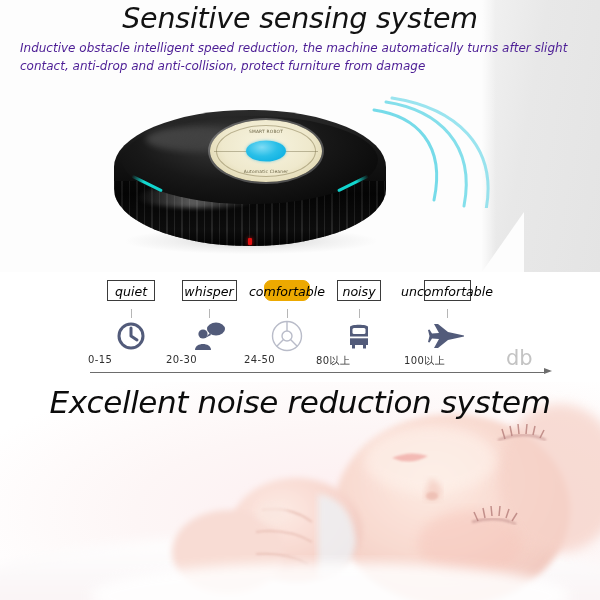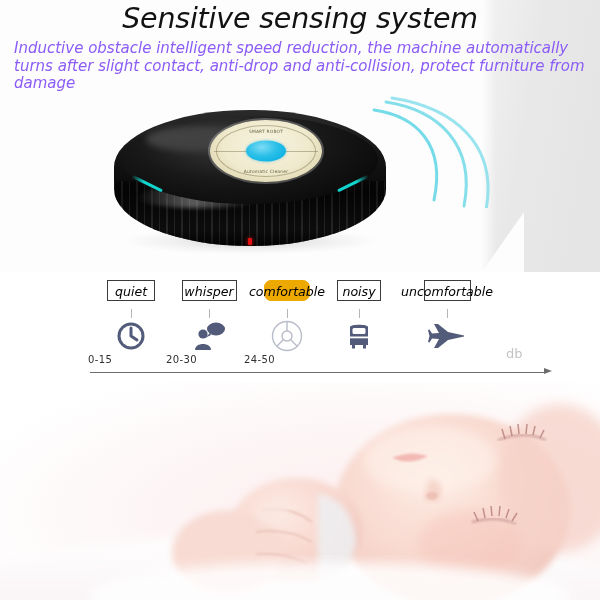--- a/index.html
+++ b/index.html
@@ -58,26 +58,26 @@
     text-align: center;
     font-size: 28.5px;
     font-style: italic;
     font-weight: 400;
     color: #121212;
     letter-spacing: -0.2px;
     font-family: "DejaVu Sans", sans-serif;
   }
   .subtitle-top {
     position: absolute;
-    left: 14px; top: 40px;
+    left: 20px; top: 40px;
     width: 578px;
-    font-size: 15px;
+    font-size: 12px;
     font-style: italic;
     line-height: 17.5px;
-    color: #8b5cf6;
+    color: #4c1d95;
     font-family: "DejaVu Sans", sans-serif;
   }
 
   
   .robot-wrap {
     position: absolute;
     left: 108px; top: 92px;
     width: 290px; height: 172px;
   }
   .robot-shadow {
@@ -282,21 +282,21 @@
     position: absolute;
     left: 544px; top: 96px;
     width: 0; height: 0;
     border-top: 3.5px solid transparent;
     border-bottom: 3.5px solid transparent;
     border-left: 8px solid #6d6d6d;
   }
   .db-unit {
     position: absolute;
     left: 506px; top: 74px;
-    font-size: 13px;
+    font-size: 21px;
     color: #c3c3c3;
     font-family: "DejaVu Sans", sans-serif;
   }
 
   
   .bottom-section {
     position: absolute;
     left: 0; top: 382px;
     width: 600px; height: 218px;
     background: #ffffff;
@@ -435,32 +435,34 @@
         <div class="tick"></div>
         <div class="icon-slot">
           <svg width="30" height="30" viewBox="0 0 30 30">
             <path d="M6 6 C 6 3, 24 3, 24 6 L24 24 L6 24 Z" fill="#525b7a"></path>
             <rect x="8.5" y="7" width="13" height="6" rx="1.5" fill="#ffffff"></rect>
             <rect x="6" y="15.5" width="18" height="1.8" fill="#ffffff"></rect>
             <rect x="8" y="24" width="3" height="3.5" fill="#525b7a"></rect>
             <rect x="19" y="24" width="3" height="3.5" fill="#525b7a"></rect>
           </svg>
         </div>
+        <div class="val-text">80以上</div>
       </div>
 
       <div class="scale-item" style="left:316px;">
         <div class="lbl-box" style="width:47px;">
           <span class="lbl-text">uncomfortable</span>
         </div>
         <div class="tick"></div>
         <div class="icon-slot">
           <svg width="38" height="28" viewBox="0 0 38 28">
             <path d="M36 13.5 L20 10 L10 2 L6 2 L11 11 L4 11.5 L1.5 7.5 L0 8 L1.5 14 L0 20 L1.5 20.5 L4 16.5 L11 17 L6 26 L10 26 L20 18 L36 14.5 Z" fill="#525b7a"></path>
           </svg>
         </div>
+        <div class="val-text">100以上</div>
       </div>
     </div>
 
     <div class="axis-line"></div>
     <div class="axis-arrow"></div>
     <div class="db-unit">db</div>
   </div>
 
   <div class="bottom-section">
 
@@ -537,15 +539,16 @@
         <path d="M262 128 Q 292 124, 312 140"></path>
         <path d="M256 150 Q 288 146, 312 160"></path>
         <path d="M256 172 Q 286 170, 308 182"></path>
       </g>
       <ellipse cx="272" cy="132" rx="16" ry="12" fill="#fae7e0" opacity="0.7" filter="url(#soft3)"></ellipse>
       <path d="M318 112 Q 352 118, 356 160 Q 352 194, 318 196" fill="#eef0f3" opacity="0.85" filter="url(#soft3)"></path>
 
       <ellipse cx="330" cy="214" rx="240" ry="34" fill="#ffffff" opacity="0.85" filter="url(#soft6)"></ellipse>
     </svg>
 
+    <div class="headline-bottom">Excellent noise reduction system</div>
   </div>
 
 </div>
 
 </body></html>

